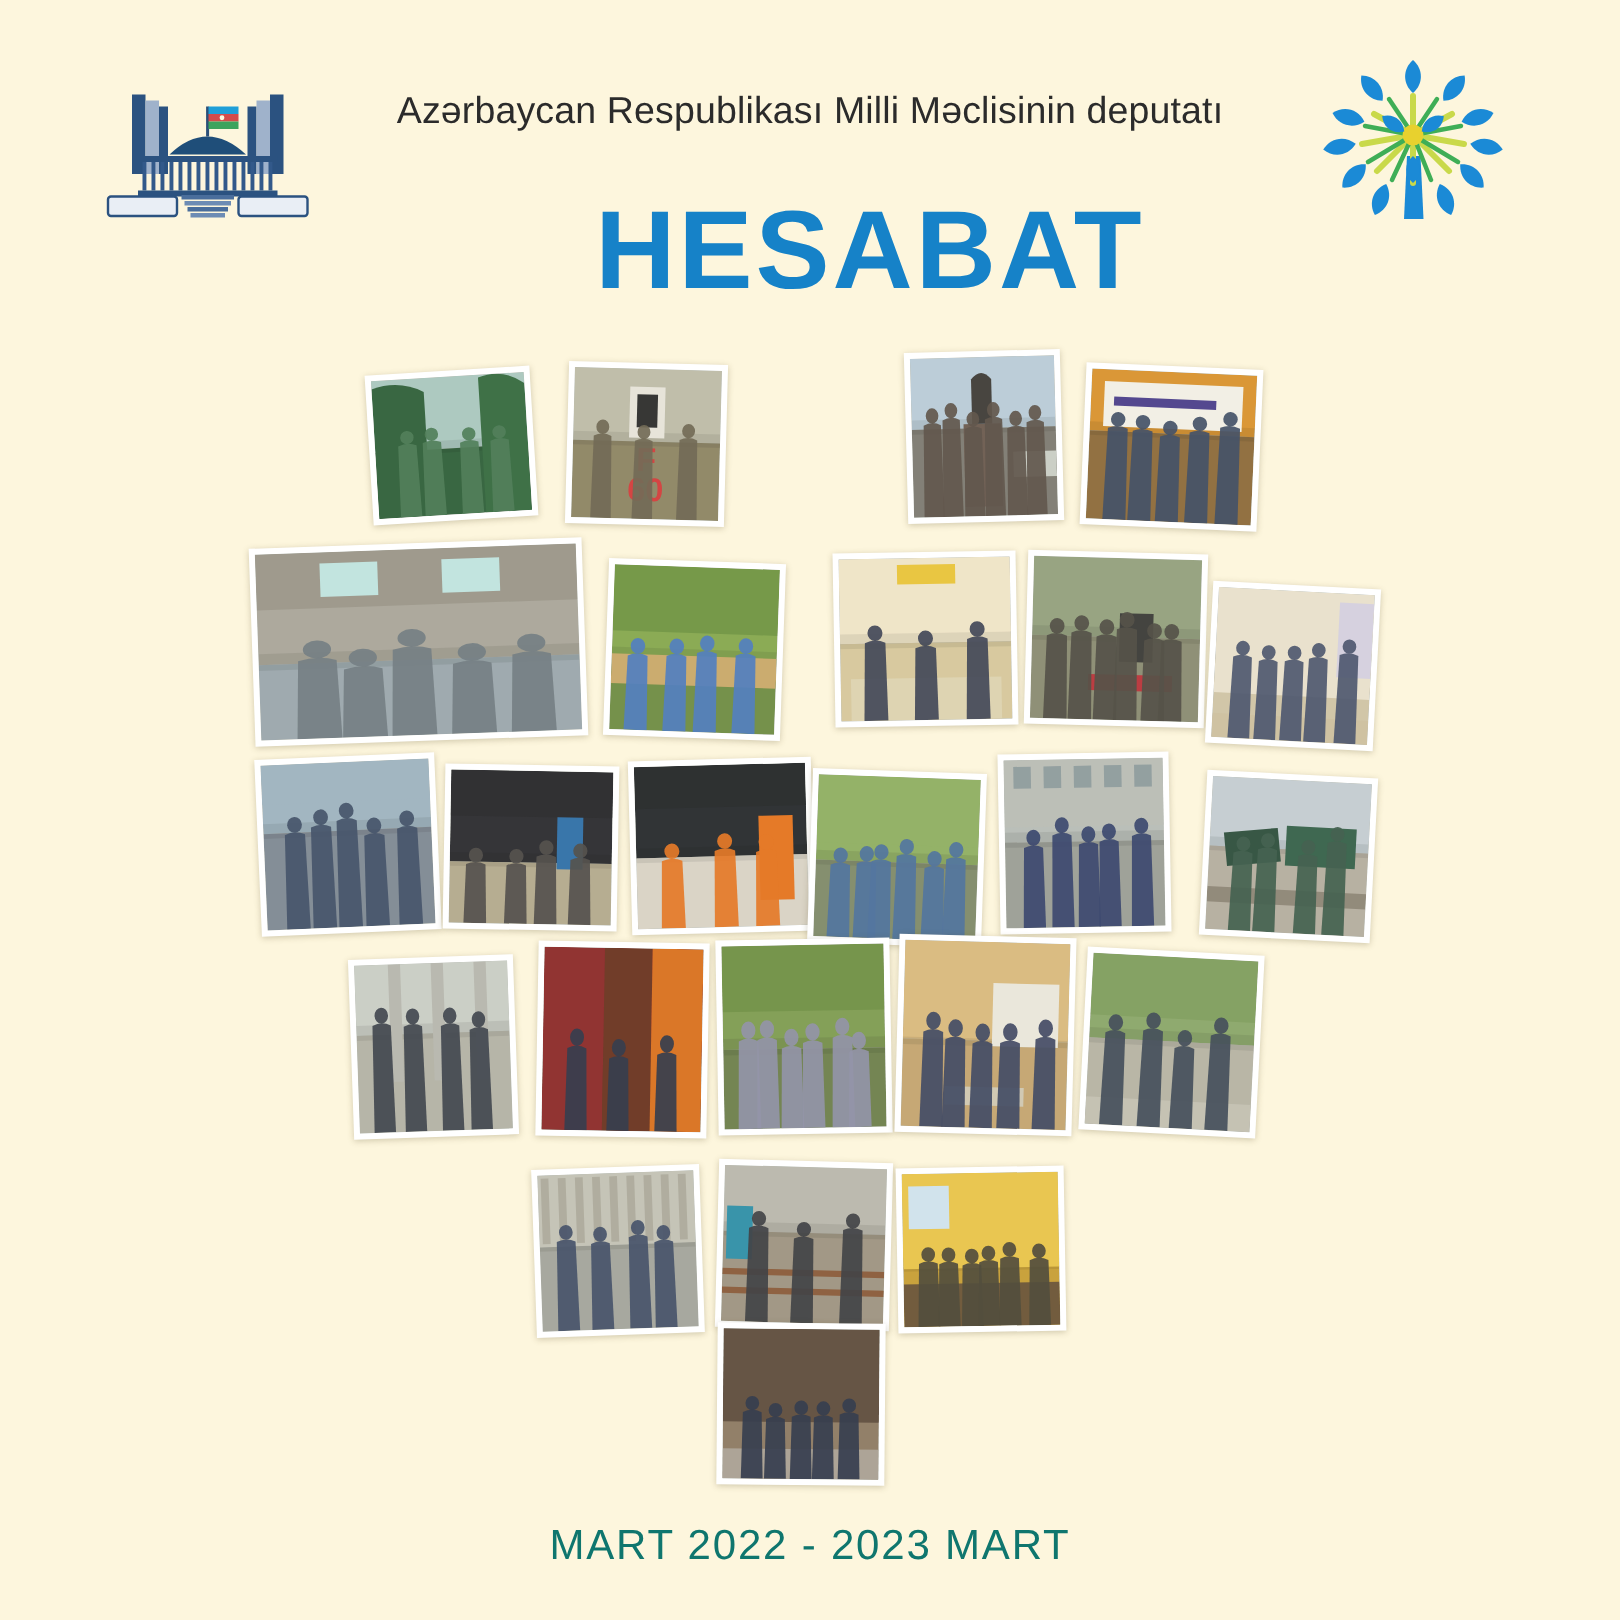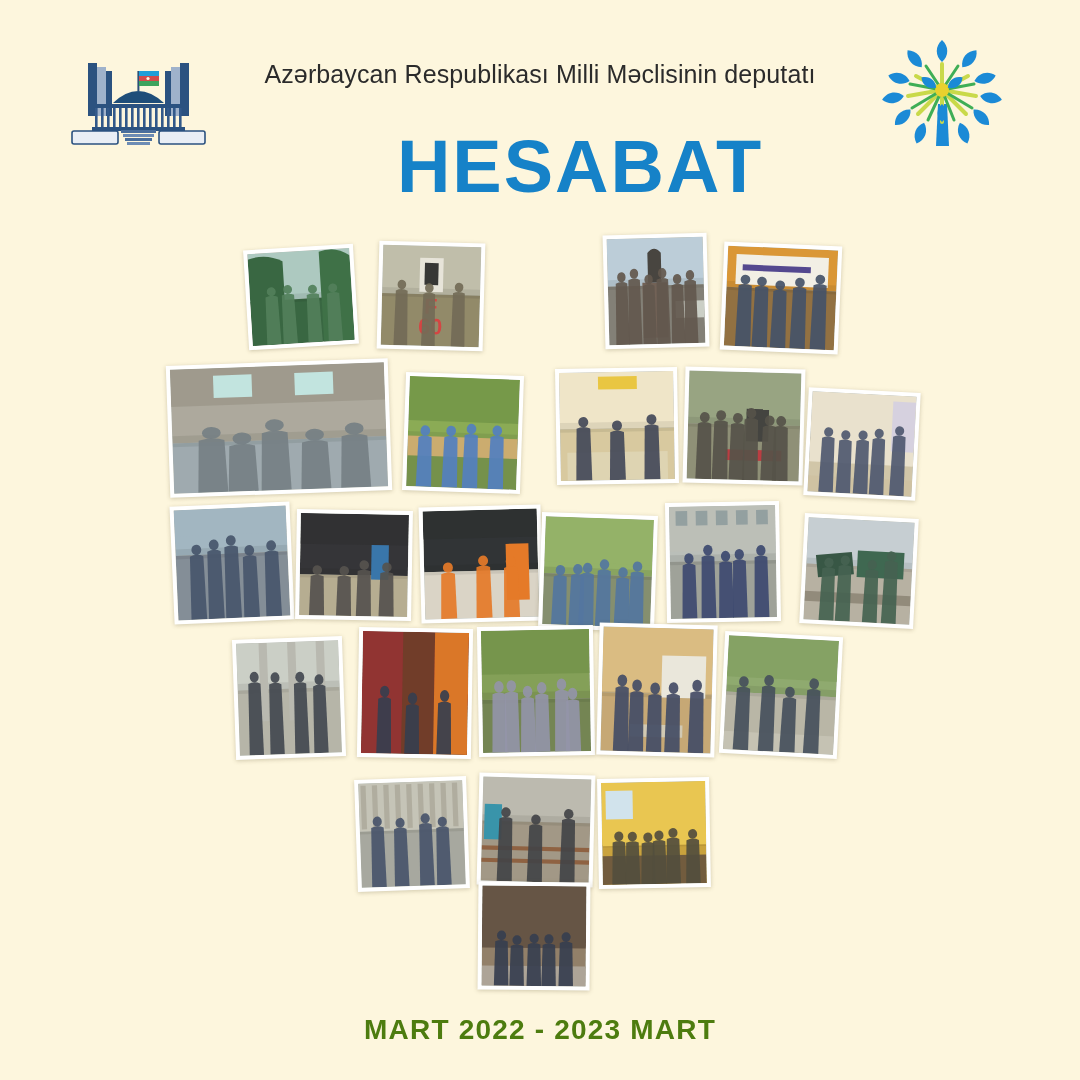--- a/index.html
+++ b/index.html
@@ -38,22 +38,22 @@
     letter-spacing:2px;
     line-height:78px;
     text-align:center;
     white-space:nowrap;
     margin-left:40px;
   }
 
   
   .footer{
     position:absolute;left:0;bottom:34px;width:1080px;text-align:center;
-    color:#4d7c0f;
-    font-size:28px;font-weight:bold;letter-spacing:1.2px;
+    color:#0f766e;
+    font-size:28px;font-weight:normal;letter-spacing:1.2px;
     white-space:nowrap;
   }
 
   
   .collage{position:absolute;left:0;top:222px;width:1080px;height:770px;}
   .photo{
     position:absolute;
     background:#ffffff;
     padding:4px;
     box-sizing:border-box;

